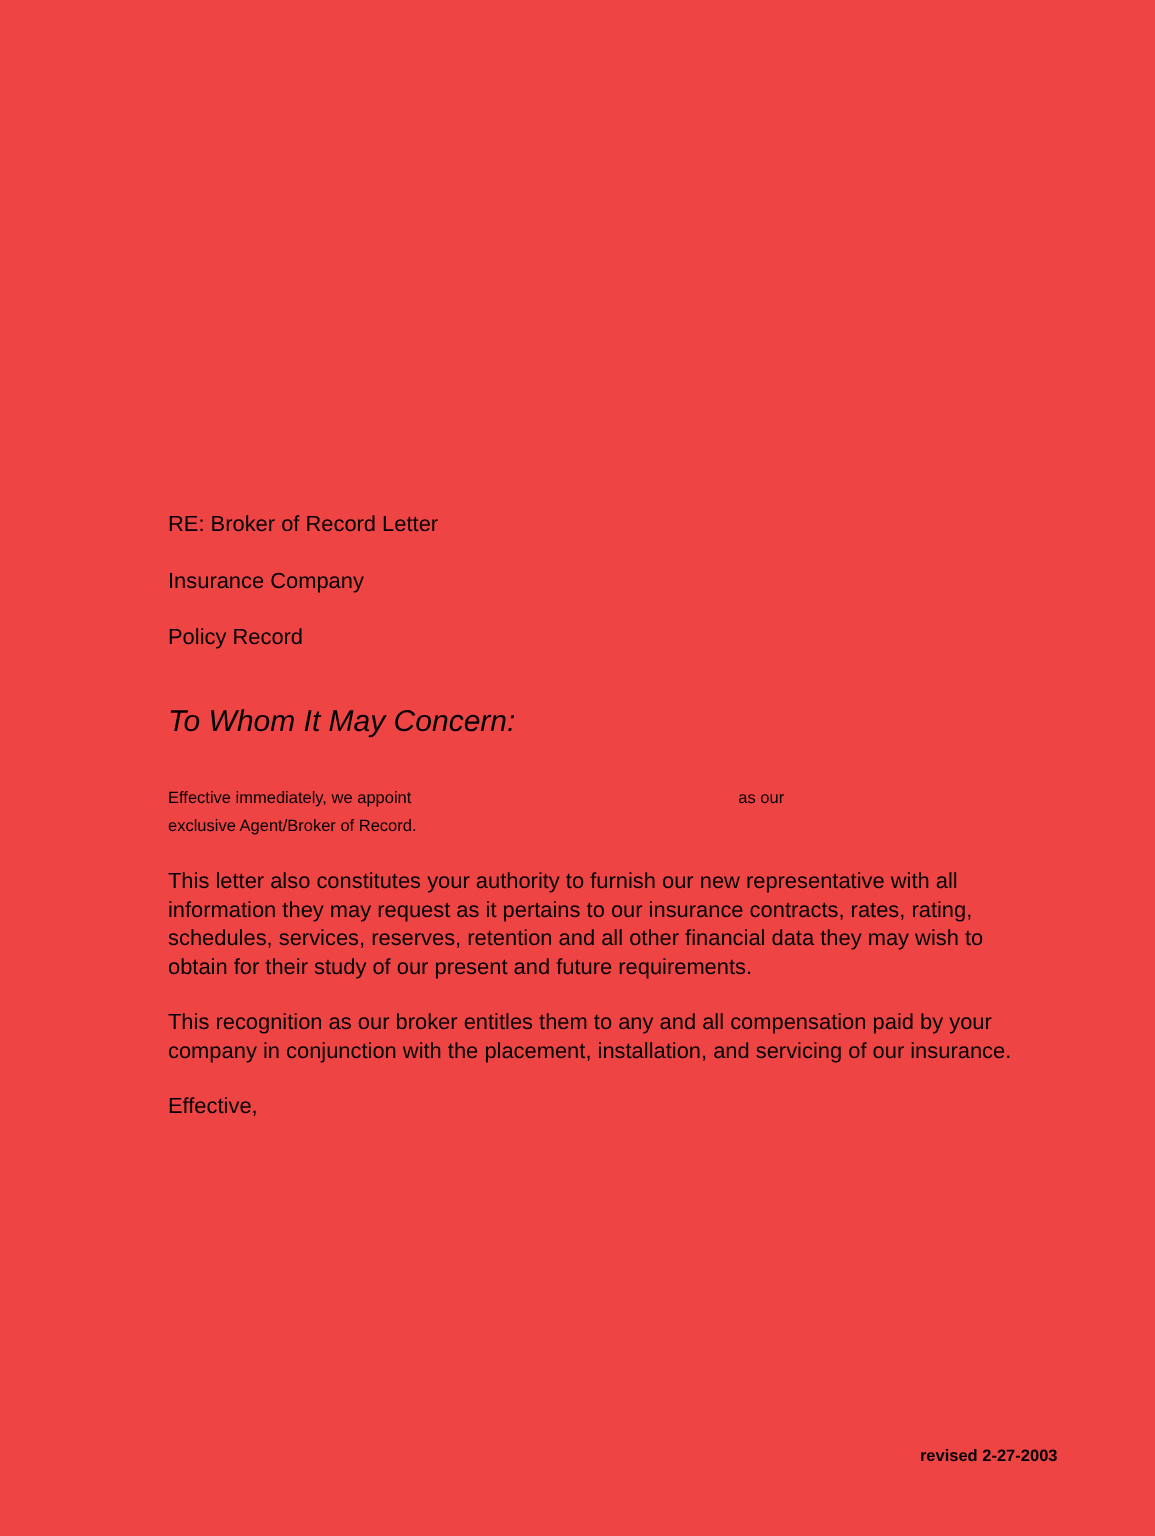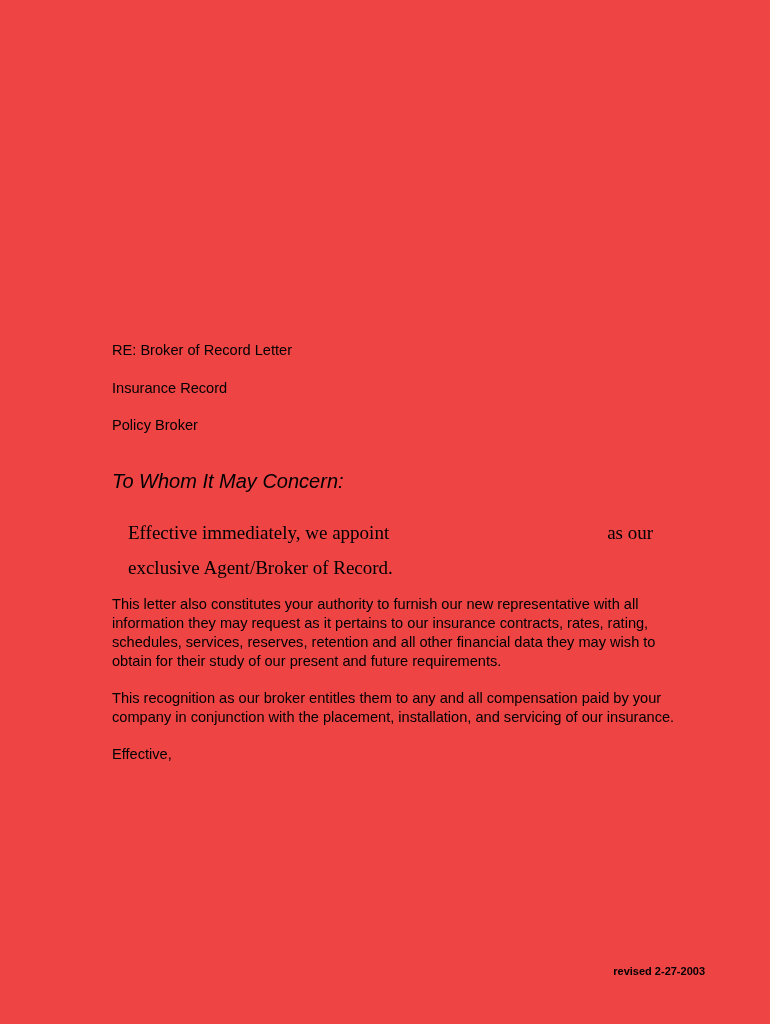--- a/index.html
+++ b/index.html
@@ -38,25 +38,24 @@
     margin: 37px 0 32px 0;
     font-style: italic;
   }
   .paragraph {
     font-size: 14.6px;
     line-height: 19px;
     margin: 0 0 18px 0;
     text-align: left;
   }
   .appoint-line {
-    font-size: 19px;
+    font-size: 11px;
     line-height: 19px;
-    margin: 16px;
+    margin: 0;
     display: block;
-    font-family: Liberation Serif, serif;
   }
   
   .fill-blank {
     display: inline-block;
     width: 218px;
     height: 1px;
     vertical-align: baseline;
   }
   .closing {
     font-size: 14.6px;
@@ -81,23 +80,23 @@
 </style>
 </head>
 <body>
 
 <div class="page">
 
   <div class="letter-body">
 
     <div class="header-line">RE: Broker of Record Letter</div>
 
-    <div class="header-line">Insurance Record</div>
+    <div class="header-line">Insurance Company</div>
 
-    <div class="header-line">Policy Broker</div>
+    <div class="header-line">Policy Record</div>
 
     <div class="salutation">To Whom It May Concern:</div>
 
     <div class="paragraph">
       <span class="appoint-line">
         <span>Effective immediately, we appoint</span><span class="fill-blank"></span><span>as our</span>
       </span>
       <span class="appoint-line">exclusive Agent/Broker of Record.</span>
     </div>
 

